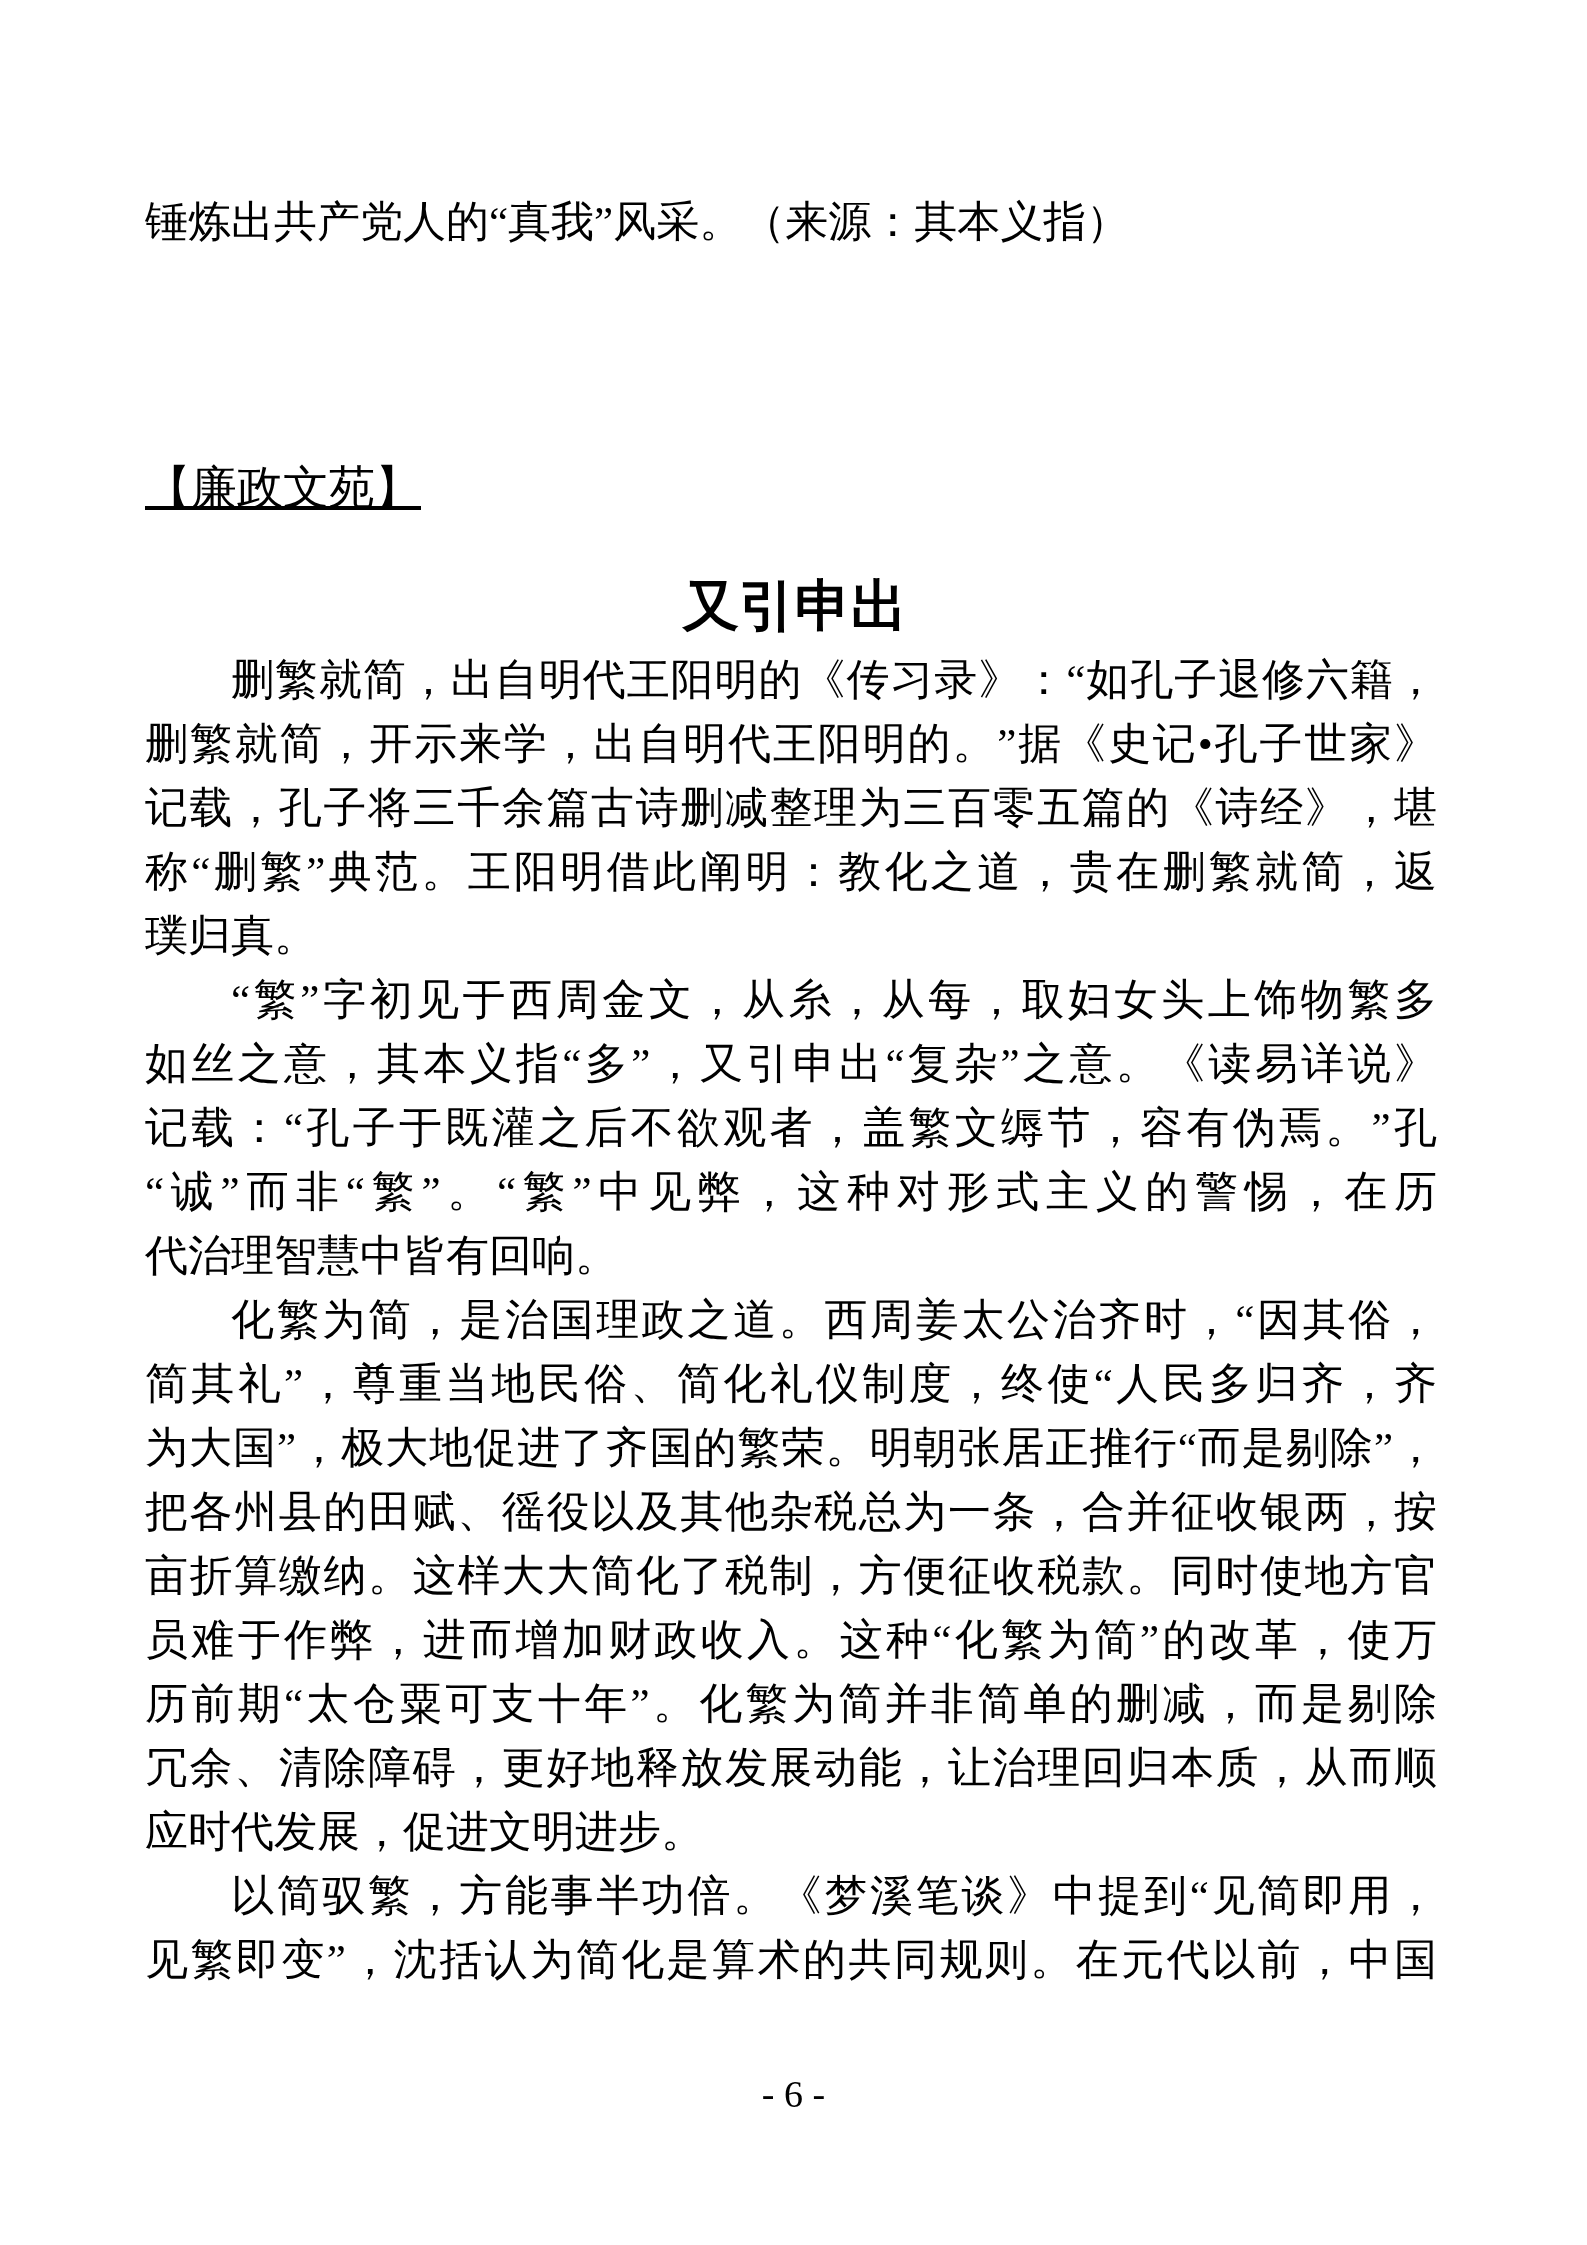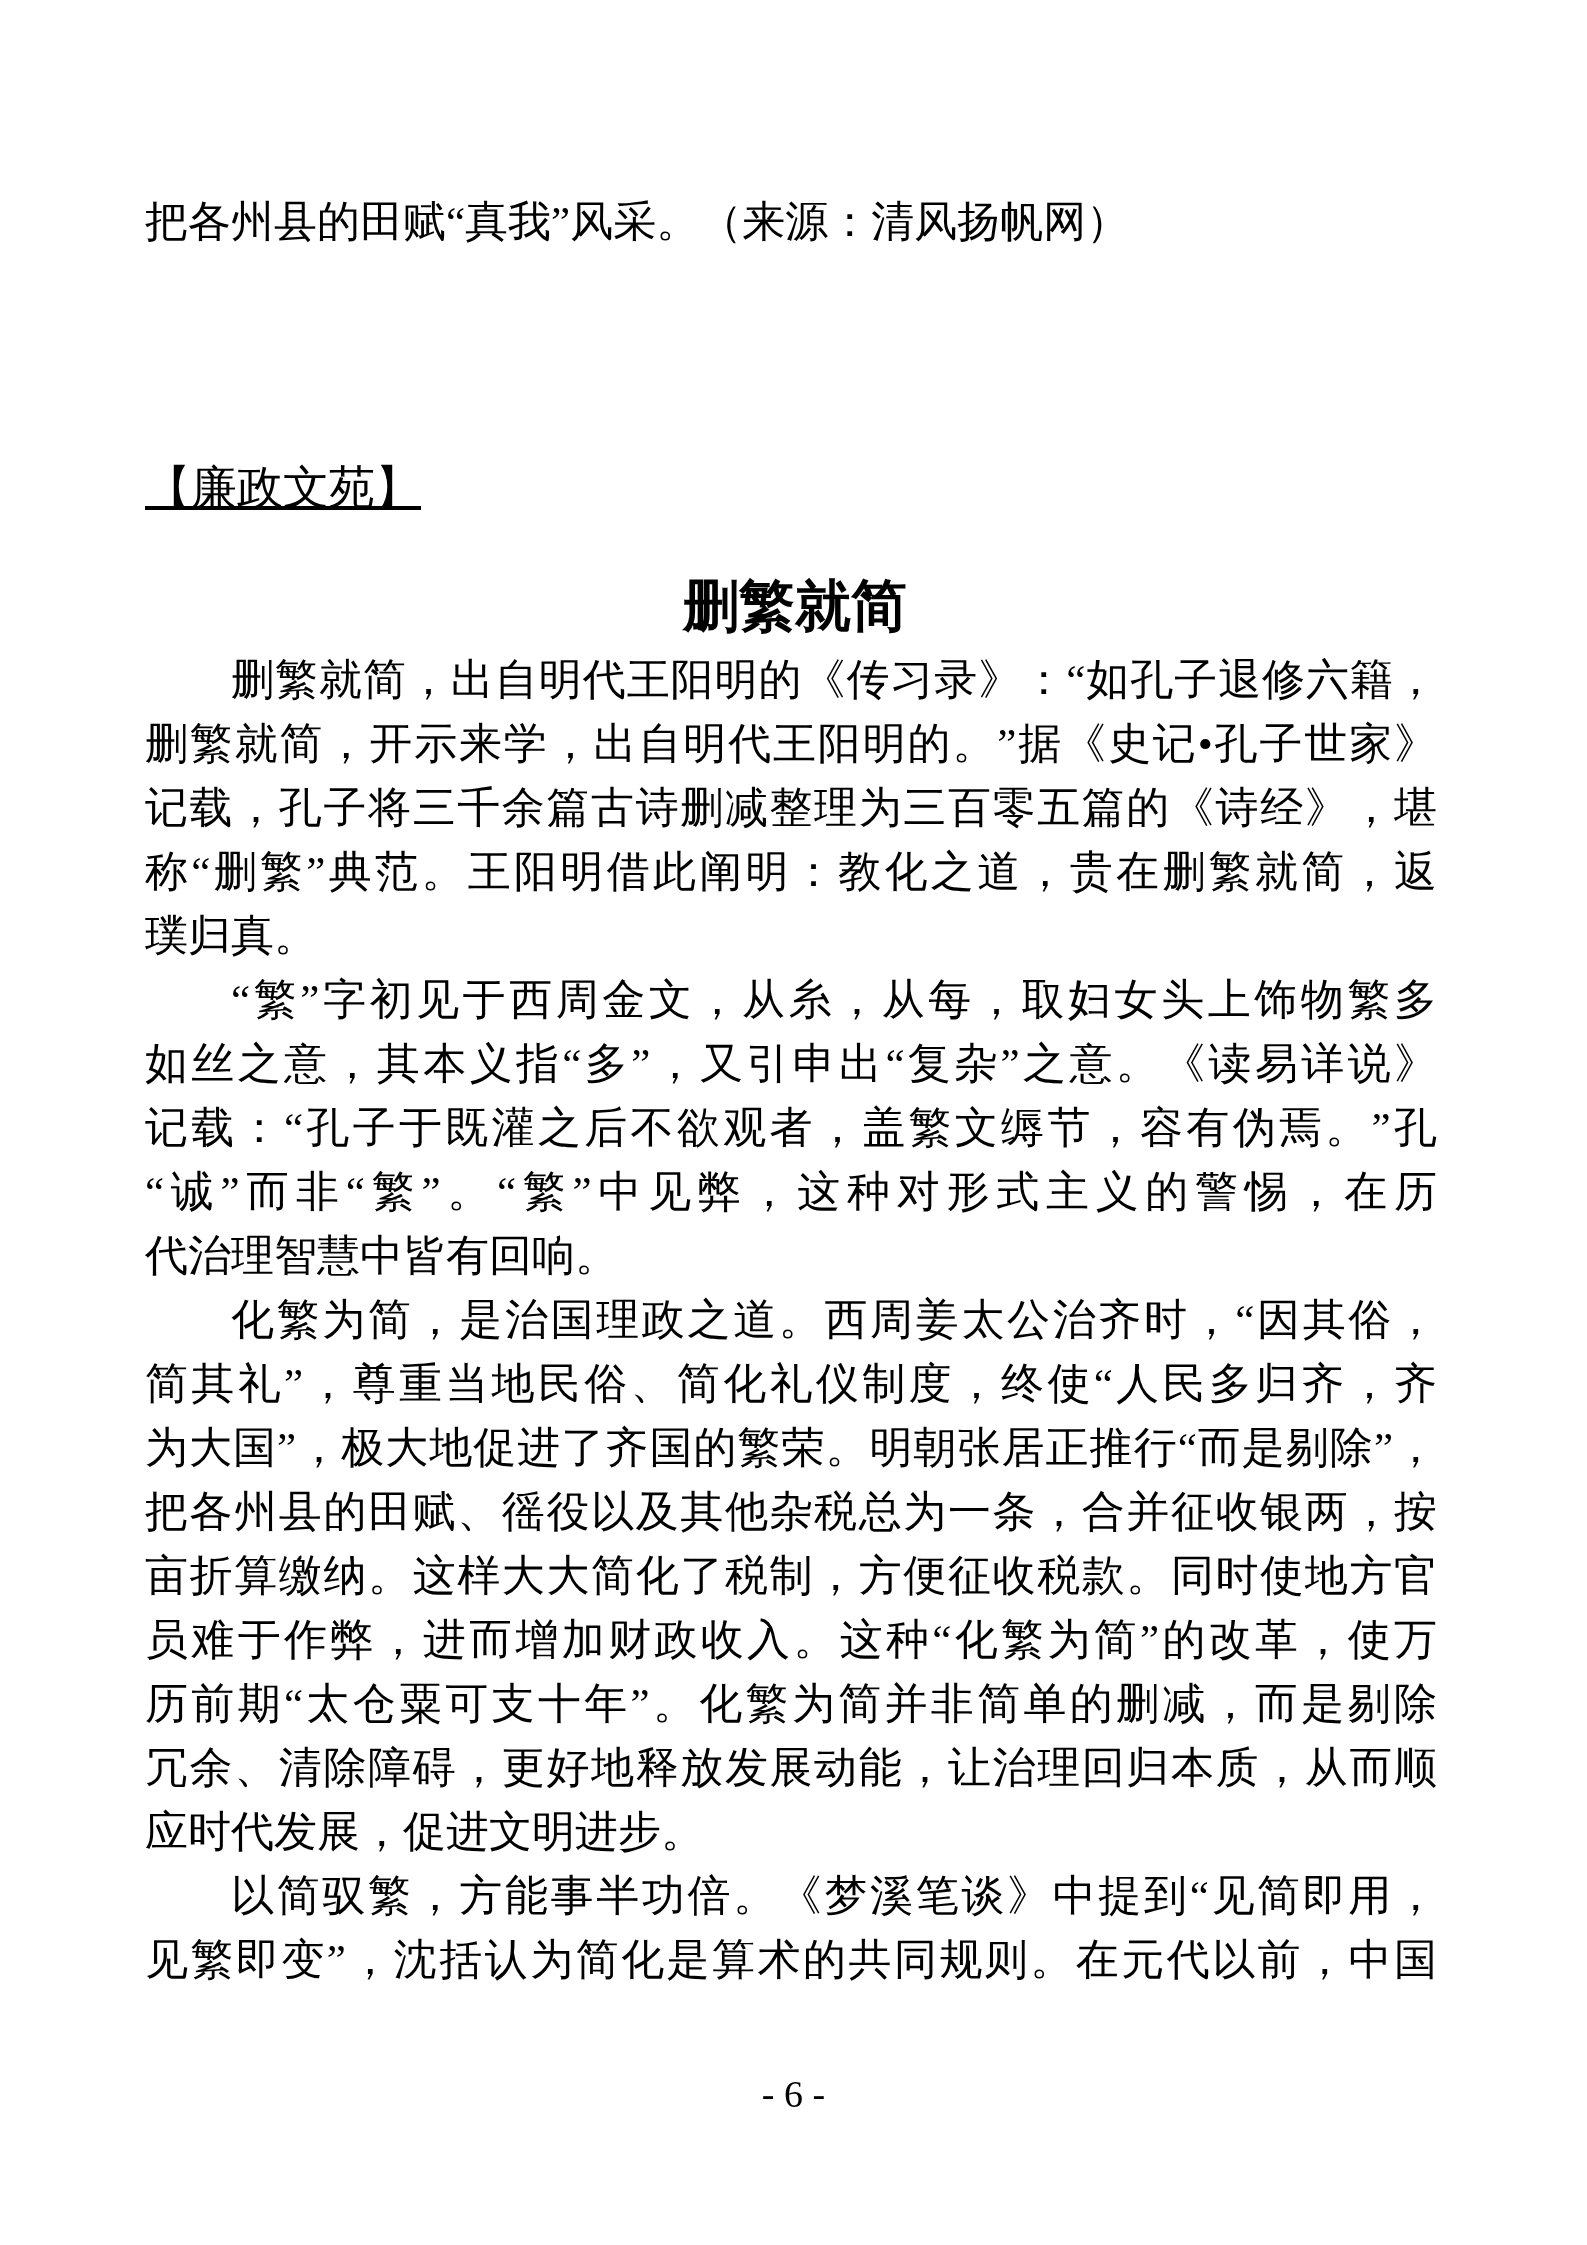--- a/index.html
+++ b/index.html
@@ -72,25 +72,25 @@
     text-align: center;
     font-size: 38px;
     line-height: 48px;
   }
 </style>
 </head>
 <body>
 
 <div class="page">
 
-  <div class="continuation-line">把各州县的田赋“真我”风采。（来源：清风扬帆网）</div>
+  <div class="continuation-line">锤炼出共产党人的“真我”风采。（来源：其本义指）</div>
 
   <div class="section-header">【廉政文苑】</div>
 
-  <div class="article-title">删繁就简</div>
+  <div class="article-title">又引申出</div>
 
   <div class="article-body">
       <div class="bline indent">删繁就简，出自明代王阳明的《传习录》：“如孔子退修六籍，</div>
       <div class="bline">删繁就简，开示来学，出自明代王阳明的。”据《史记•孔子世家》</div>
       <div class="bline">记载，孔子将三千余篇古诗删减整理为三百零五篇的《诗经》，堪</div>
       <div class="bline">称“删繁”典范。王阳明借此阐明：教化之道，贵在删繁就简，返</div>
       <div class="bline pend">璞归真。</div>
       <div class="bline indent">“繁”字初见于西周金文，从糸，从每，取妇女头上饰物繁多</div>
       <div class="bline">如丝之意，其本义指“多”，又引申出“复杂”之意。《读易详说》</div>
       <div class="bline">记载：“孔子于既灌之后不欲观者，盖繁文缛节，容有伪焉。”孔</div>

